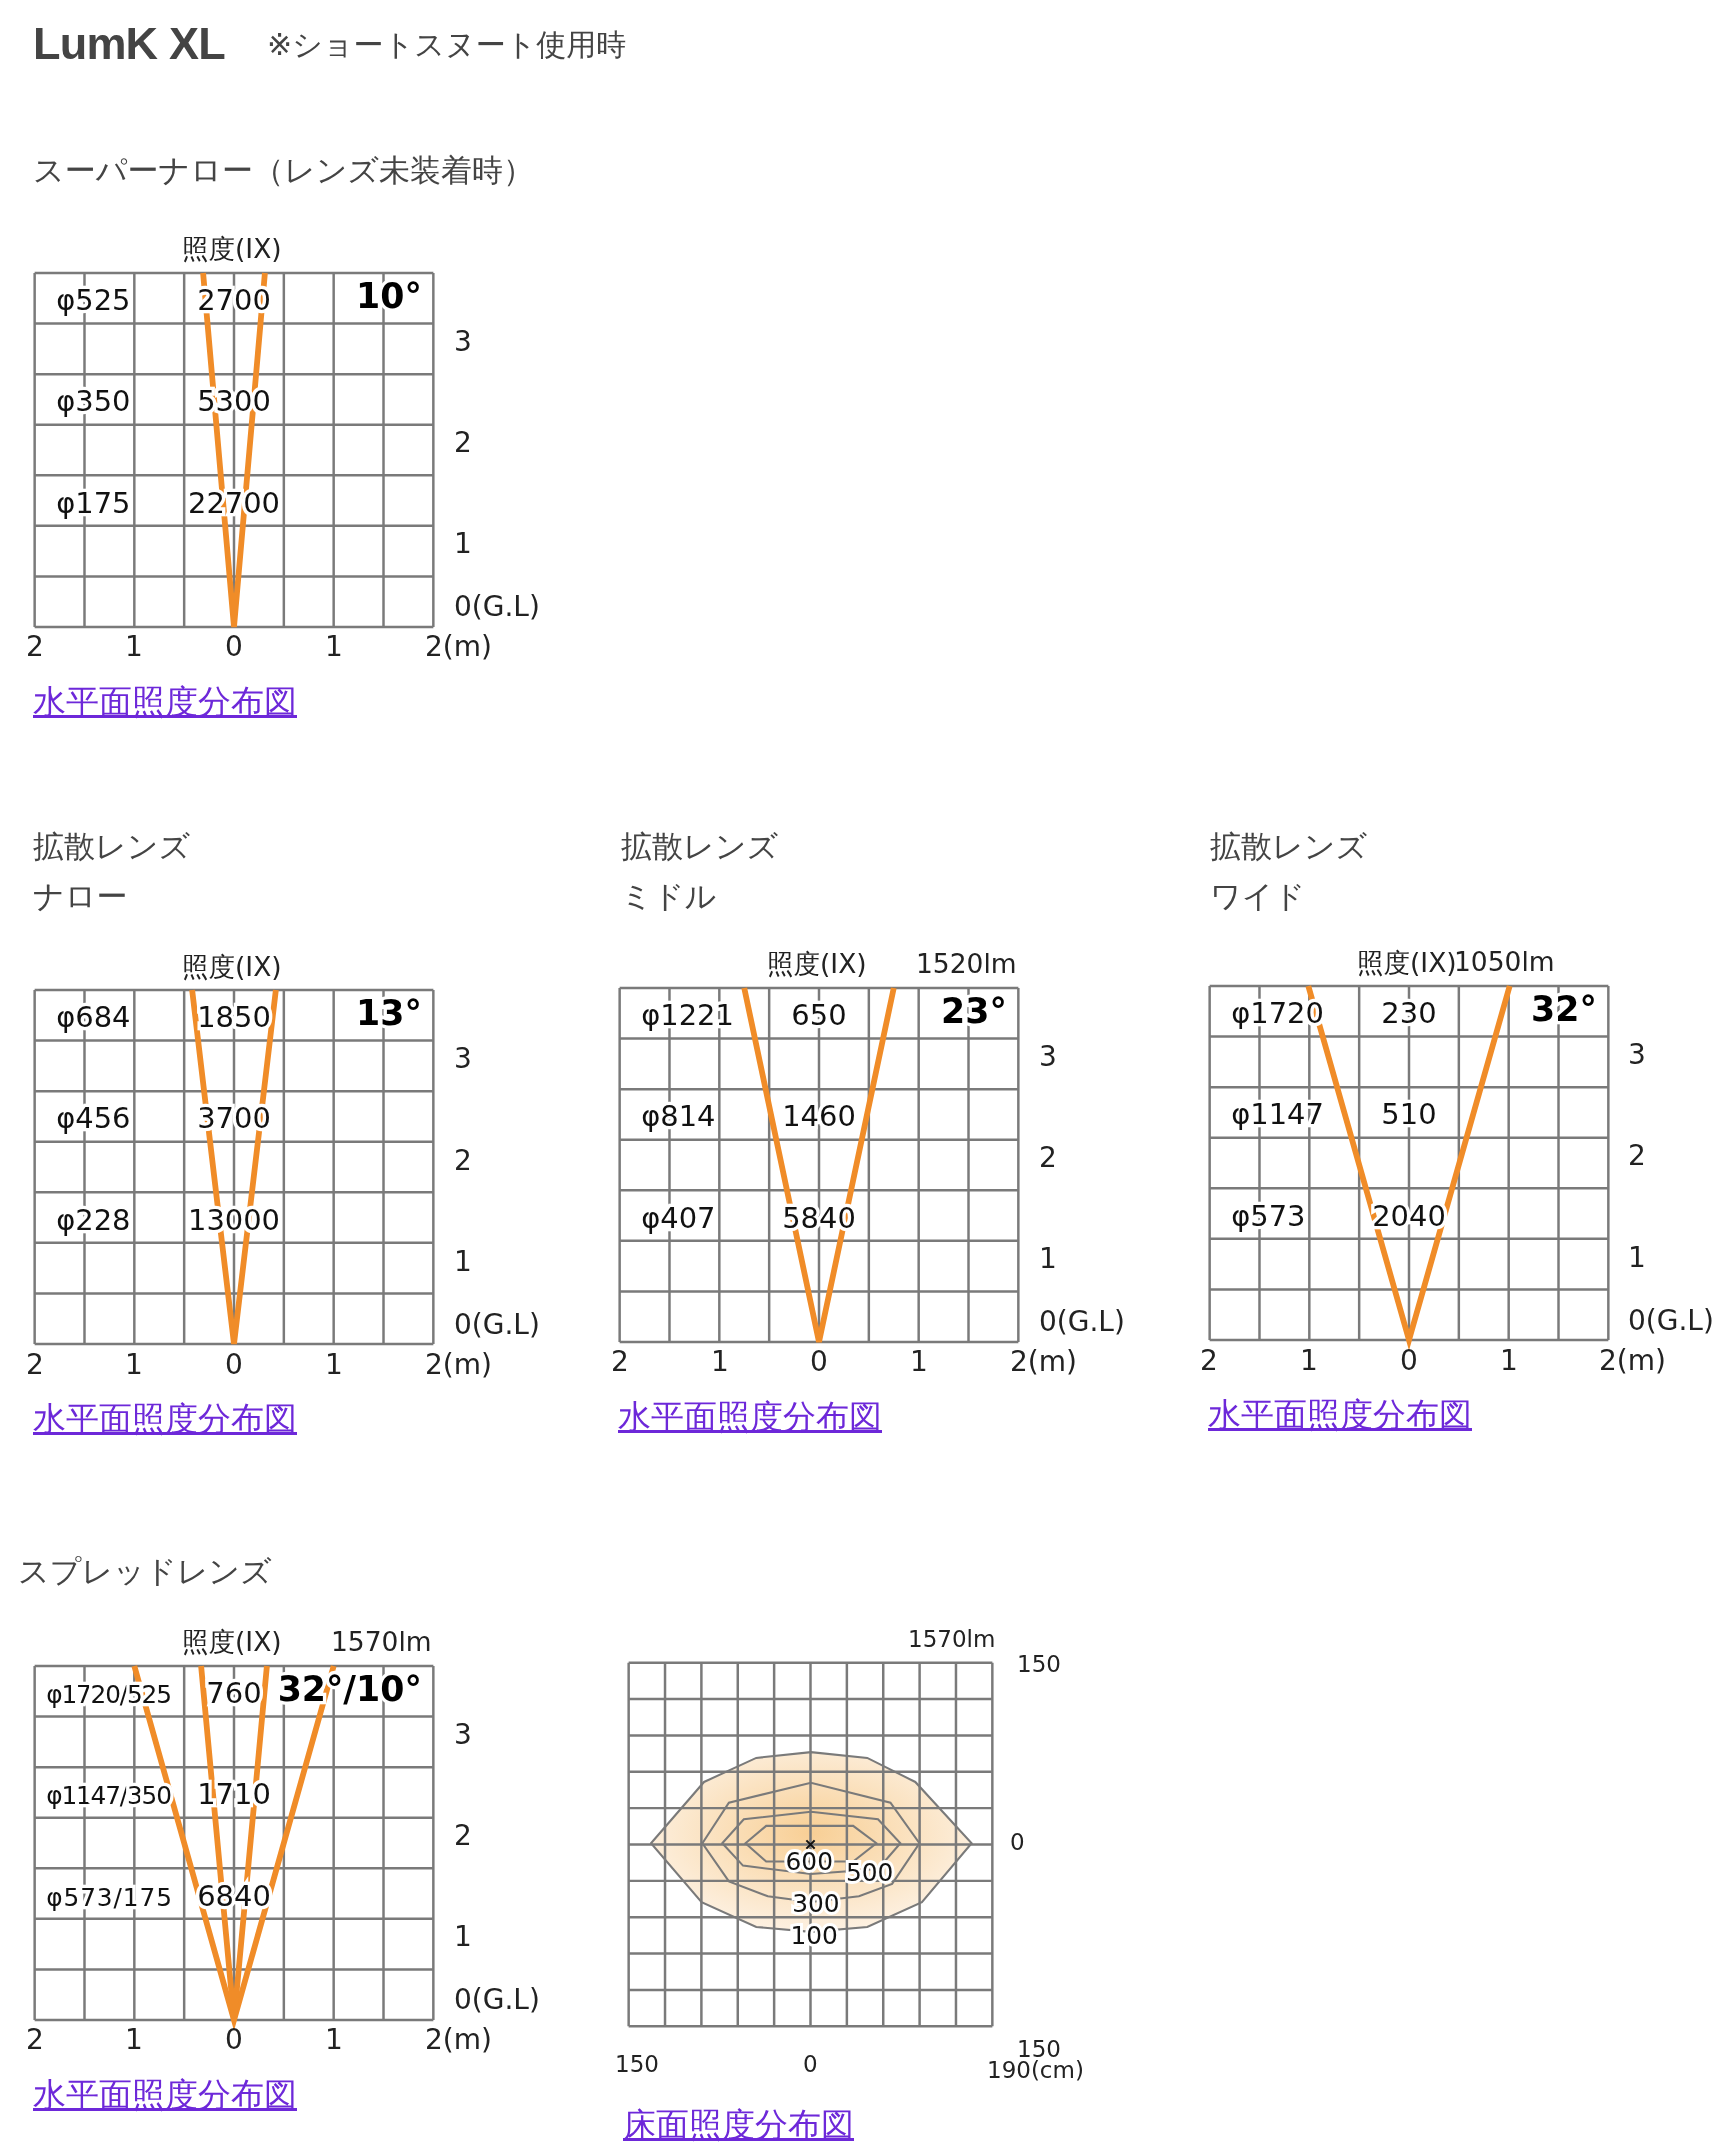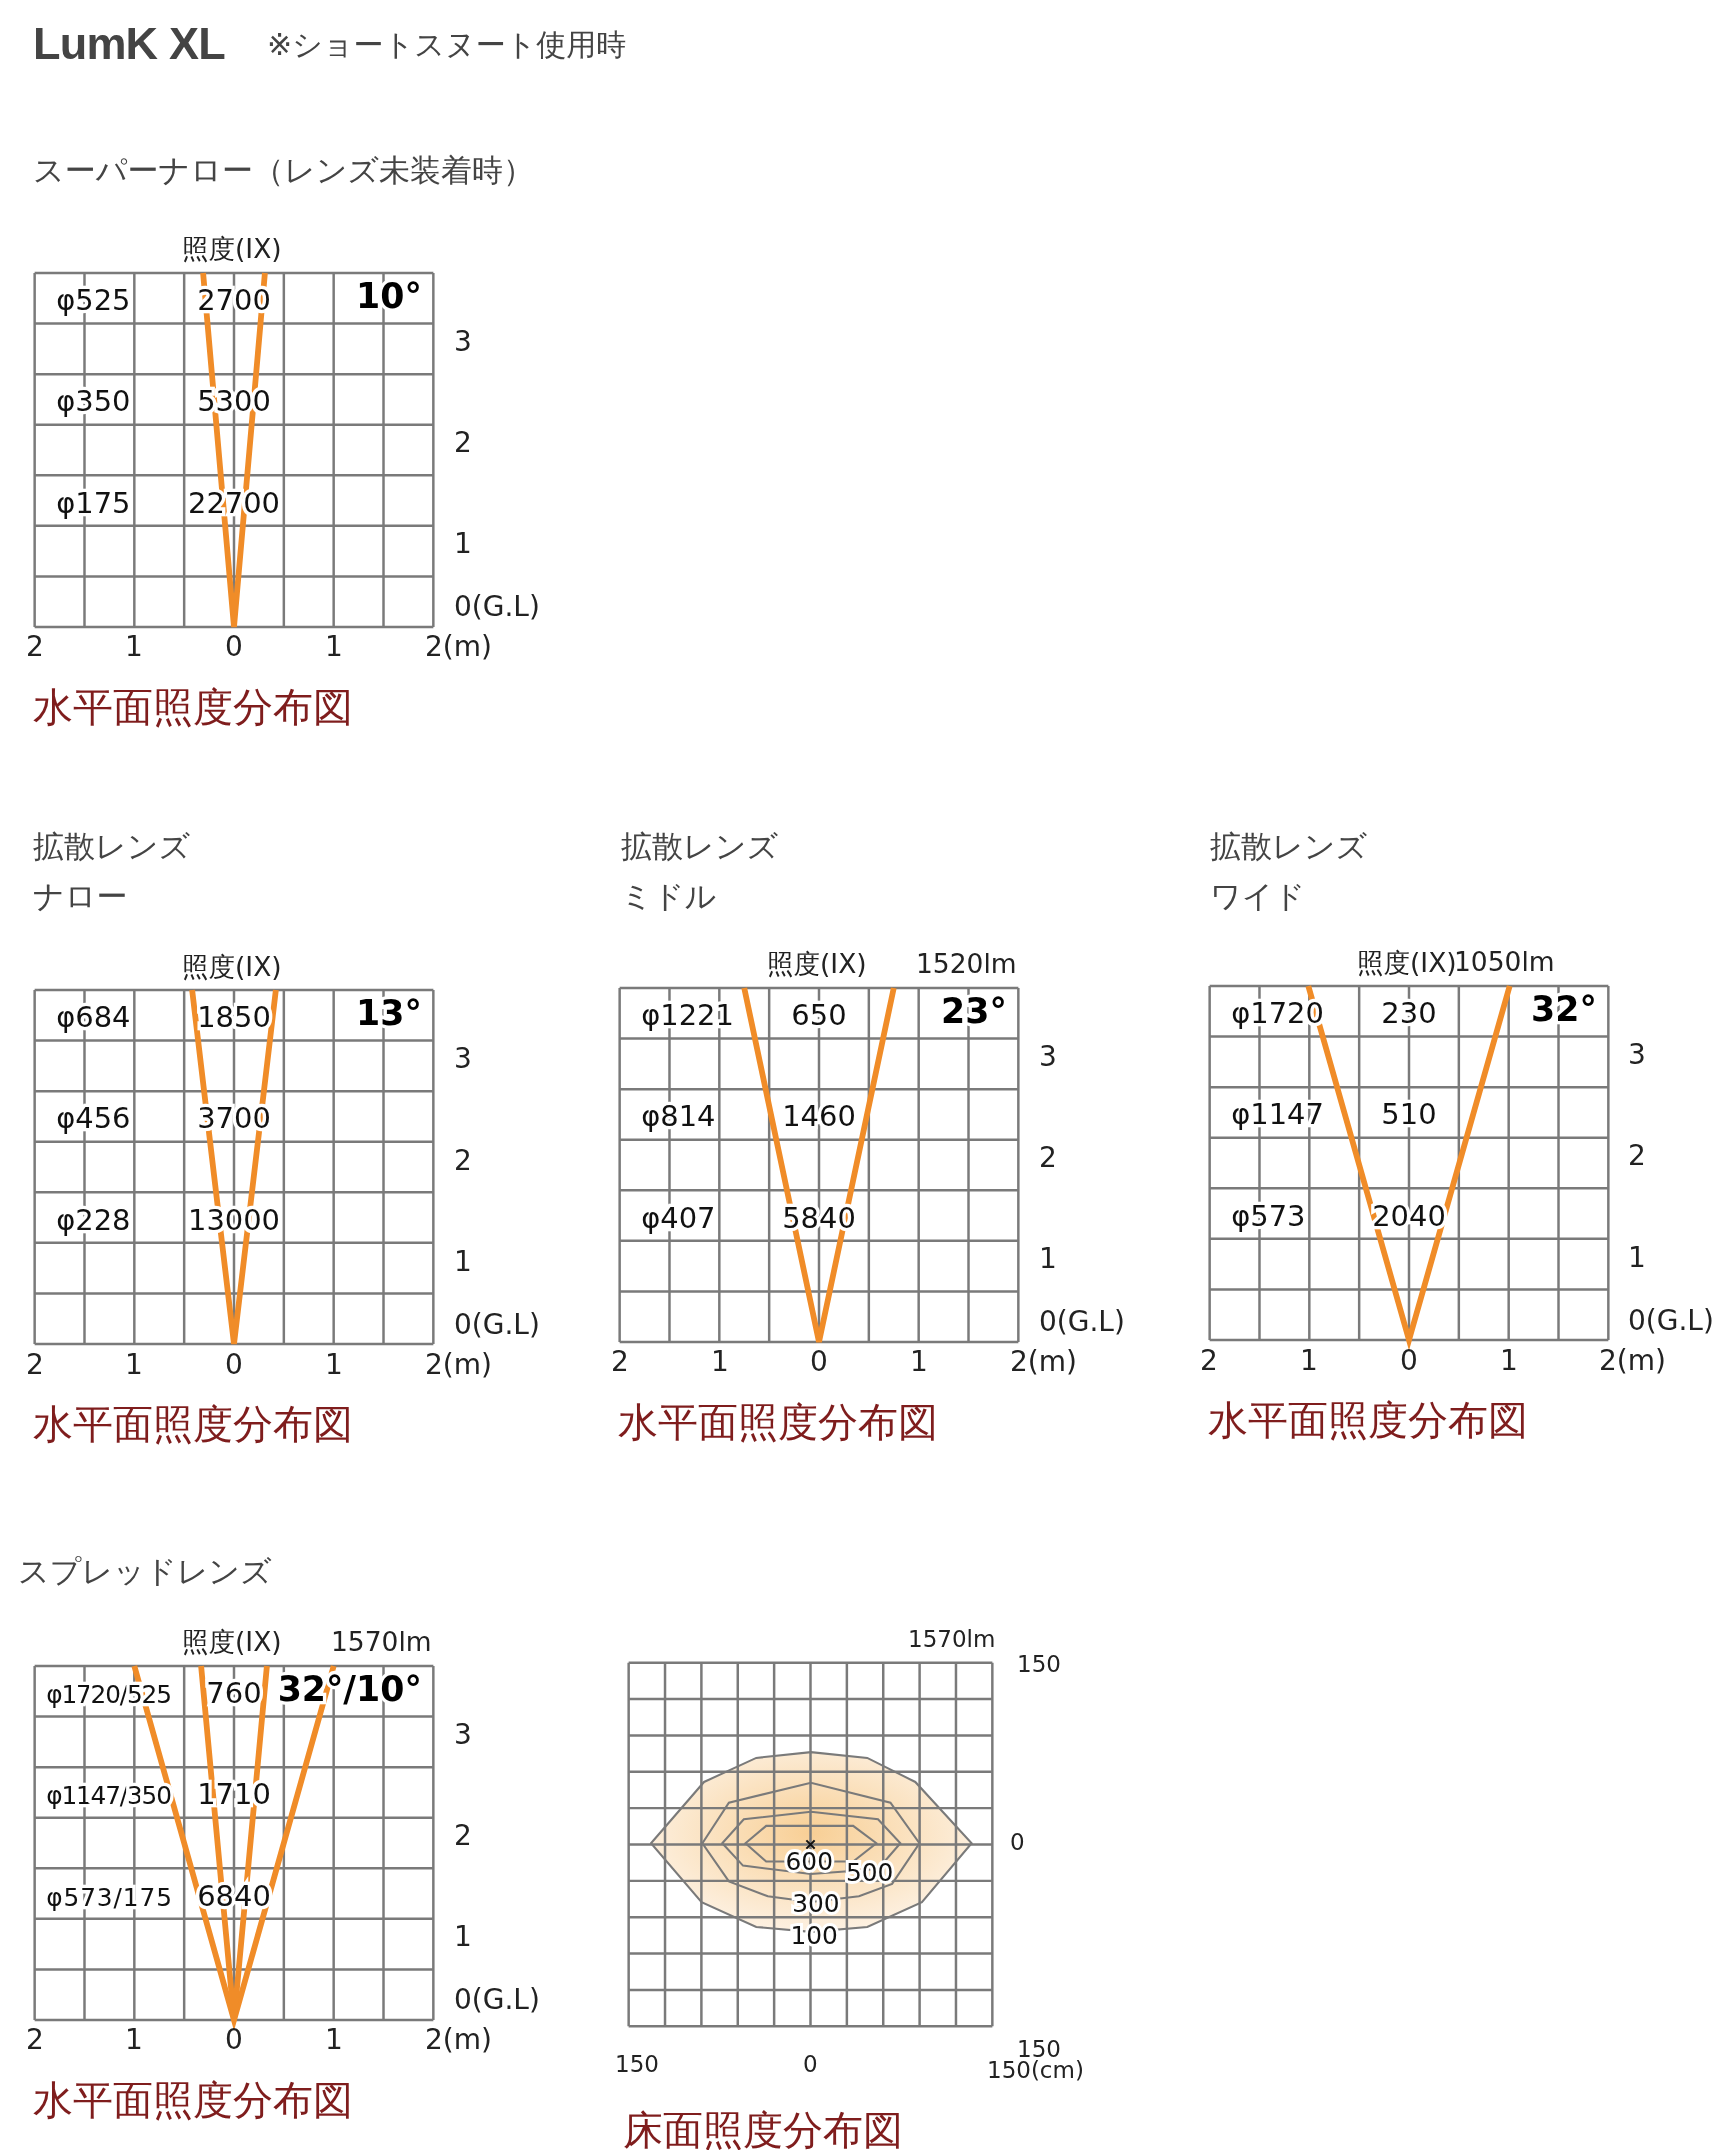--- a/index.html
+++ b/index.html
@@ -4,21 +4,21 @@
 <style>
   html, body { margin: 0; padding: 0; background: #ffffff; }
   body {
     width: 1726px; height: 2151px; position: relative; overflow: hidden;
     font-family: "DejaVu Sans", "Liberation Sans", sans-serif; color: #222;
   }
   .abs { position: absolute; white-space: nowrap; }
   .title { left: 33px; top: 18px; font-family: "Liberation Sans", sans-serif; font-weight: bold; font-size: 45px; color: #444; letter-spacing: -0.8px; }
   .subtitle { left: 267px; top: 25px; font-size: 30px; color: #444; }
   .section-label { font-size: 31px; color: #444; line-height: 50px; }
-  .chart-title { font-size: 40px; color: #7f1d1d; }
+  .chart-title { font-size: 33px; color: #6d28d9; text-decoration: underline; }
   .axis-caption { font-size: 26.5px; color: #222; }
   .tick { font-size: 28px; color: #222; }
   svg text { font-family: "DejaVu Sans", sans-serif; }
   .chart-svg { position: absolute; overflow: visible; }
 </style>
 </head>
 <body>
 
 <div class="abs title">LumK XL</div>
 <div class="abs subtitle">※ショートスヌート使用時</div>
@@ -285,16 +285,16 @@
           <stop offset="100%" stop-color="#FDF1E2"></stop>
         </radialGradient>
       </defs>
     </svg>
     <div class="abs axis-caption" style="left: 908px; top: 1626px; font-size: 23px;">1570lm</div>
     <div class="abs tick" style="left: 1017px; top: 1651px; font-size: 23px;">150</div>
     <div class="abs tick" style="left: 1010px; top: 1829px; font-size: 23px;">0</div>
     <div class="abs tick" style="left: 1017px; top: 2036px; font-size: 23px;">150</div>
     <div class="abs tick" style="left: 615px; top: 2051px; font-size: 23px;">150</div>
     <div class="abs tick" style="left: 803px; top: 2051px; font-size: 23px;">0</div>
-    <div class="abs tick" style="left: 987px; top: 2057px; font-size: 23px;">150(cm)</div>
+    <div class="abs tick" style="left: 987px; top: 2057px; font-size: 23px;">190(cm)</div>
     <div class="abs chart-title" style="left: 623px; top: 2103px;">床面照度分布図</div>
   </div>
 
 
 </body></html>

